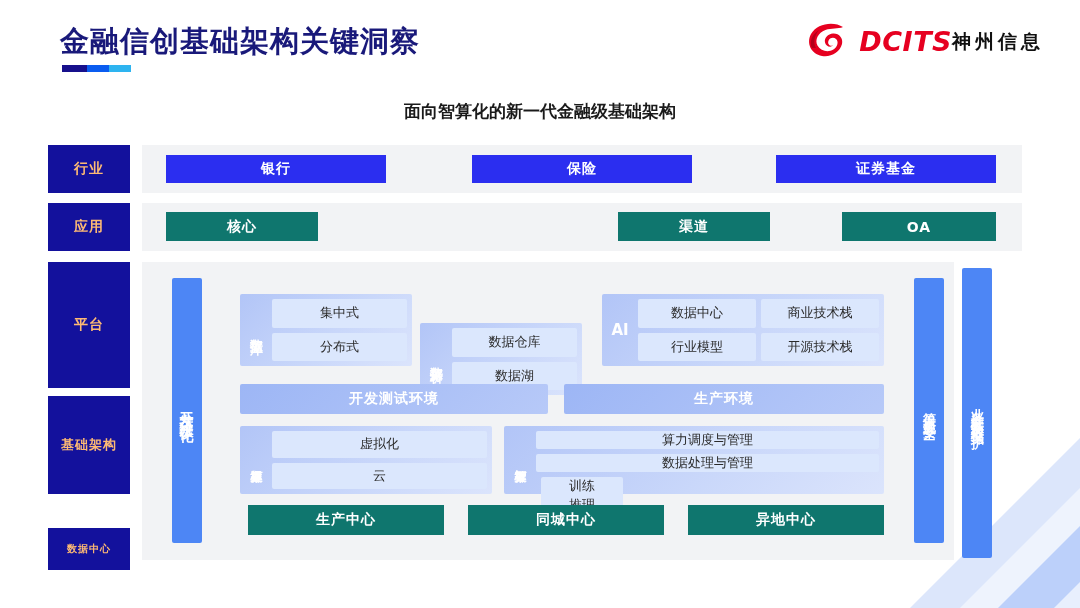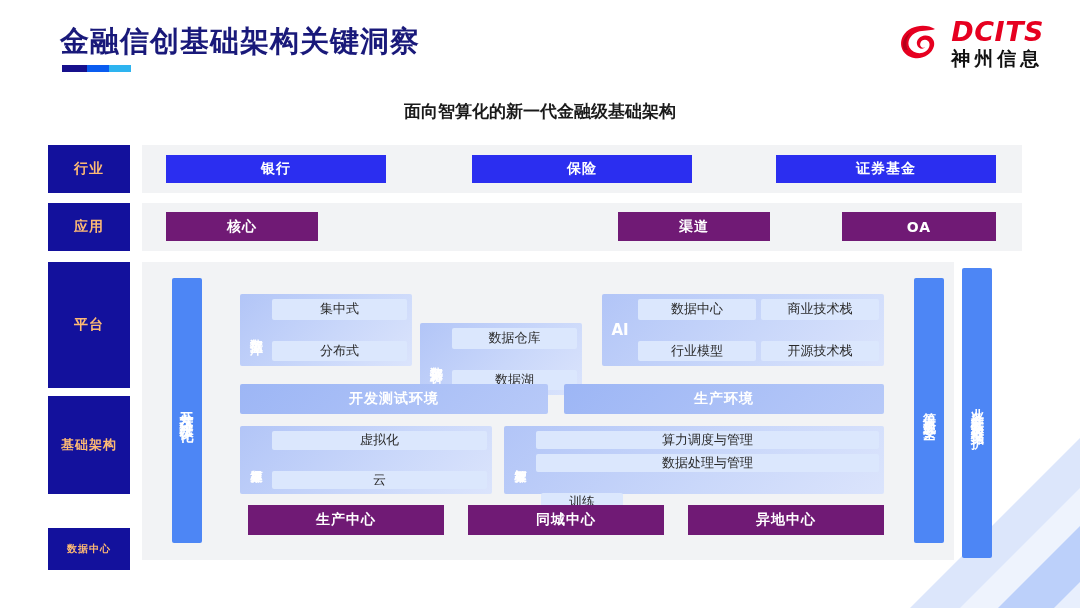--- a/index.html
+++ b/index.html
@@ -45,21 +45,21 @@
     white-space: nowrap;
   }
   .title-rule { position:absolute; left:62px; top:65px; display:flex; height:7px; }
   .title-rule i { display:block; height:7px; }
   .tr1 { width:25px; background:#17108c; }
   .tr2 { width:22px; background:#0a5cf0; }
   .tr3 { width:22px; background:#2eb4f0; }
 
   .logo { position:absolute; right:36px; top:18px; display:flex; align-items:center; gap:9px; }
   .logo-mark { width:46px; height:46px; position:relative; }
-  .logo-text { display:flex; flex-direction:column; line-height:1; }
+  .logo-text { display:flex; line-height:1; }
   .logo-en { font-size:27px; font-weight:800; color:#e60020; letter-spacing:0.5px; font-style:italic; }
   .logo-cn { font-size:19px; font-weight:700; color:#111; letter-spacing:4px; margin-top:4px; }
 
   .subtitle {
     position:absolute; left:0; top:100px; width:1080px;
     text-align:center; font-size:17px; font-weight:700; color:#1a1a1a;
   }
 
   
   .navy-label {
@@ -72,21 +72,21 @@
   }
   .grey-panel { position:absolute; background:#f2f3f5; }
 
   .pill {
     position:absolute;
     display:flex; align-items:center; justify-content:center;
     color:#ffffff; font-weight:700; font-size:14px;
     letter-spacing:1px;
   }
   .pill-vivid { background:#2b2ef0; }
-  .pill-mid   { background:#701a75; }
+  .pill-mid   { background:#0f766e; }
 
   
   .vbar {
     position:absolute;
     background:#4d86f5;
     color:#fff; font-weight:700; font-size:14px;
     display:flex; align-items:center; justify-content:center;
     writing-mode: vertical-rl;
     text-orientation: upright;
     letter-spacing:3px;
@@ -104,21 +104,21 @@
   .group-title {
     writing-mode: vertical-rl; text-orientation: upright;
     display:flex; align-items:center; justify-content:center;
     color:#ffffff; font-weight:700; font-size:13px;
     letter-spacing:1px; width:22px; flex:none;
   }
   .group-title.ai {
     writing-mode: horizontal-tb;
     width:26px; font-size:15px; letter-spacing:0;
   }
-  .group-body { flex:1; display:flex; flex-direction:column; gap:21px; margin-left:5px; }
+  .group-body { flex:1; display:flex; flex-direction:column; gap:5px; margin-left:5px; }
   .group-row { display:flex; gap:5px; flex:1; }
   .cell {
     background:#dbe7fd;
     display:flex; align-items:center; justify-content:center;
     color:#2a2a2a; font-size:13px; flex:1;
     border-radius:2px;
   }
 
   
   .envbar {

